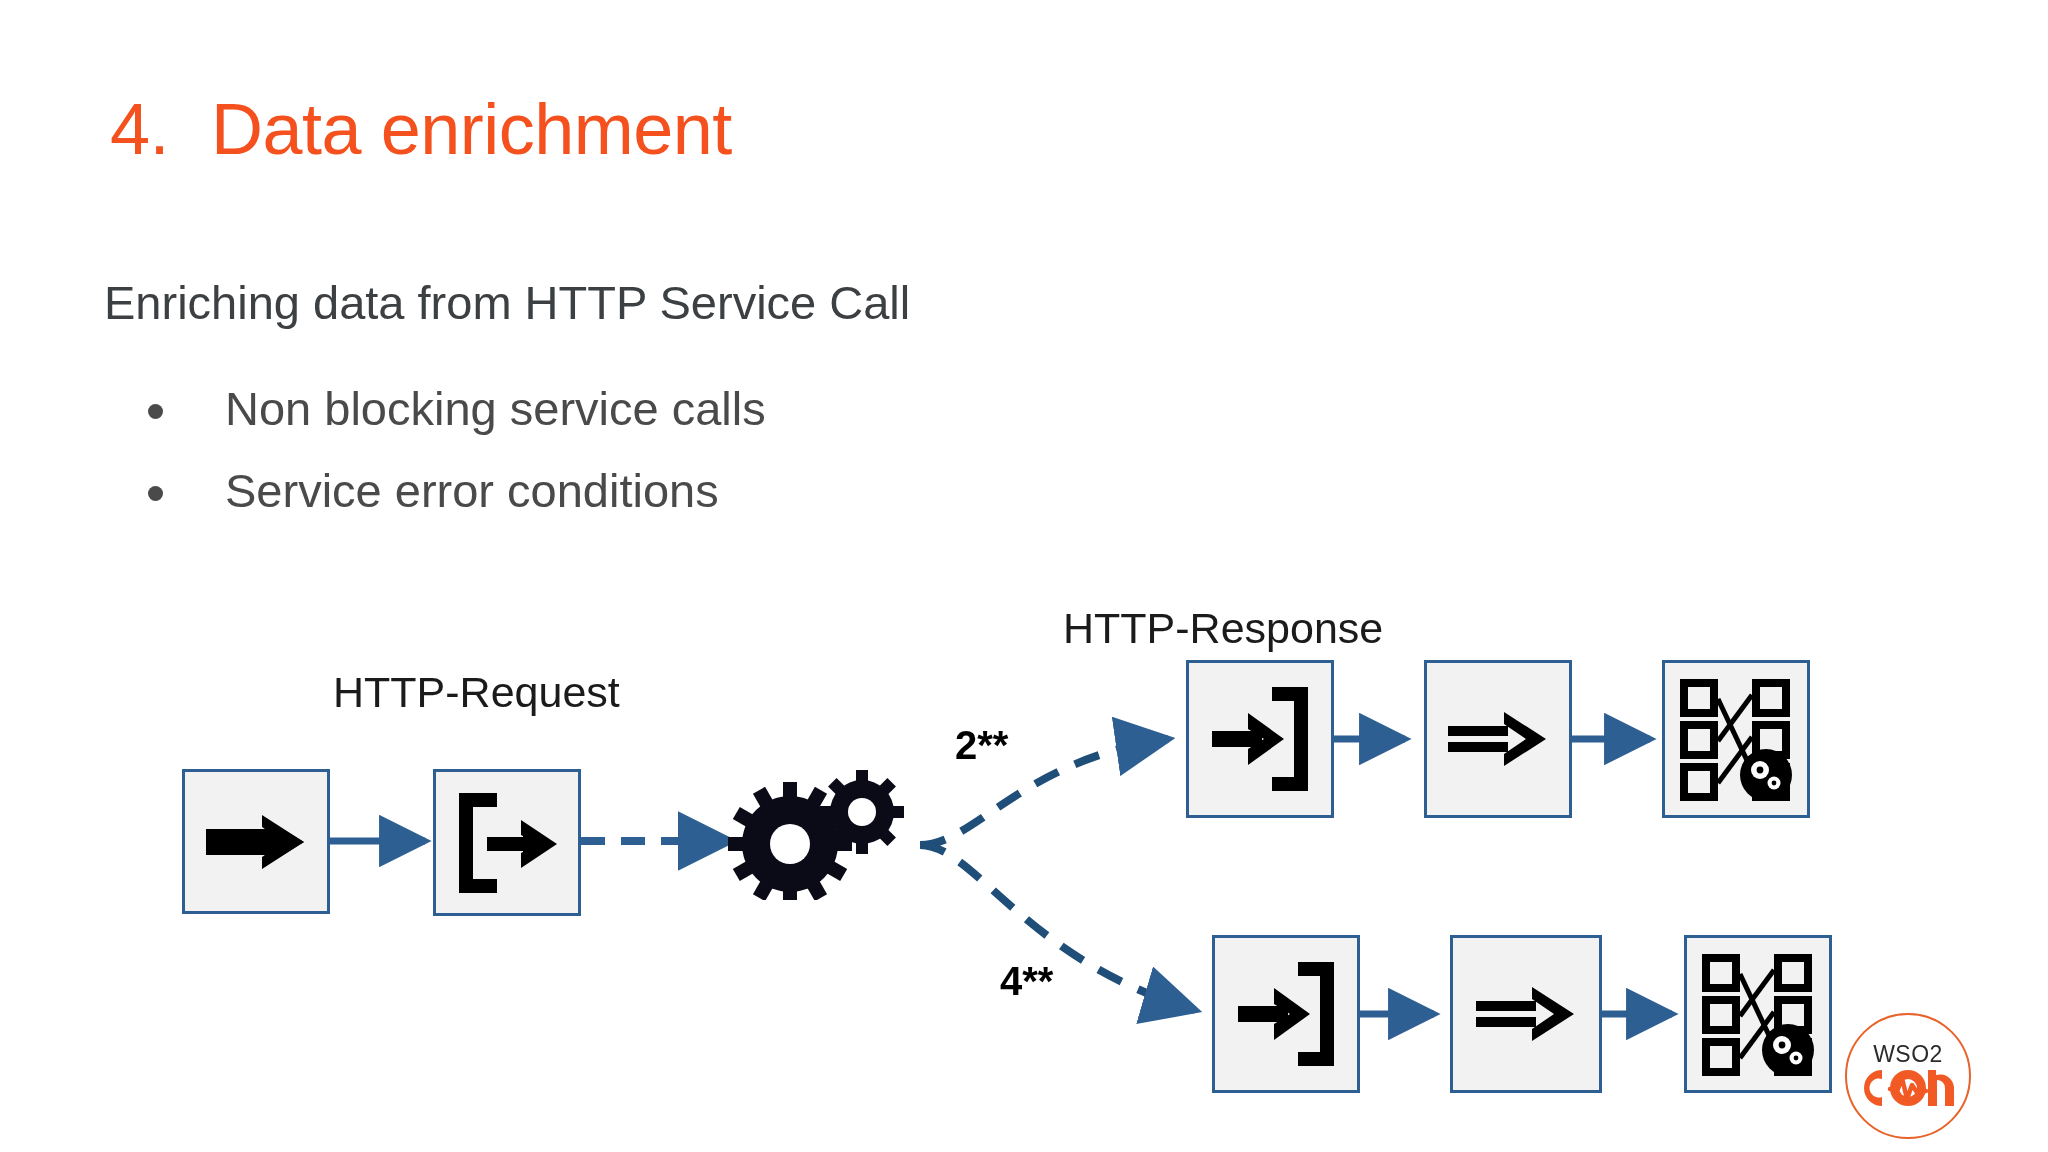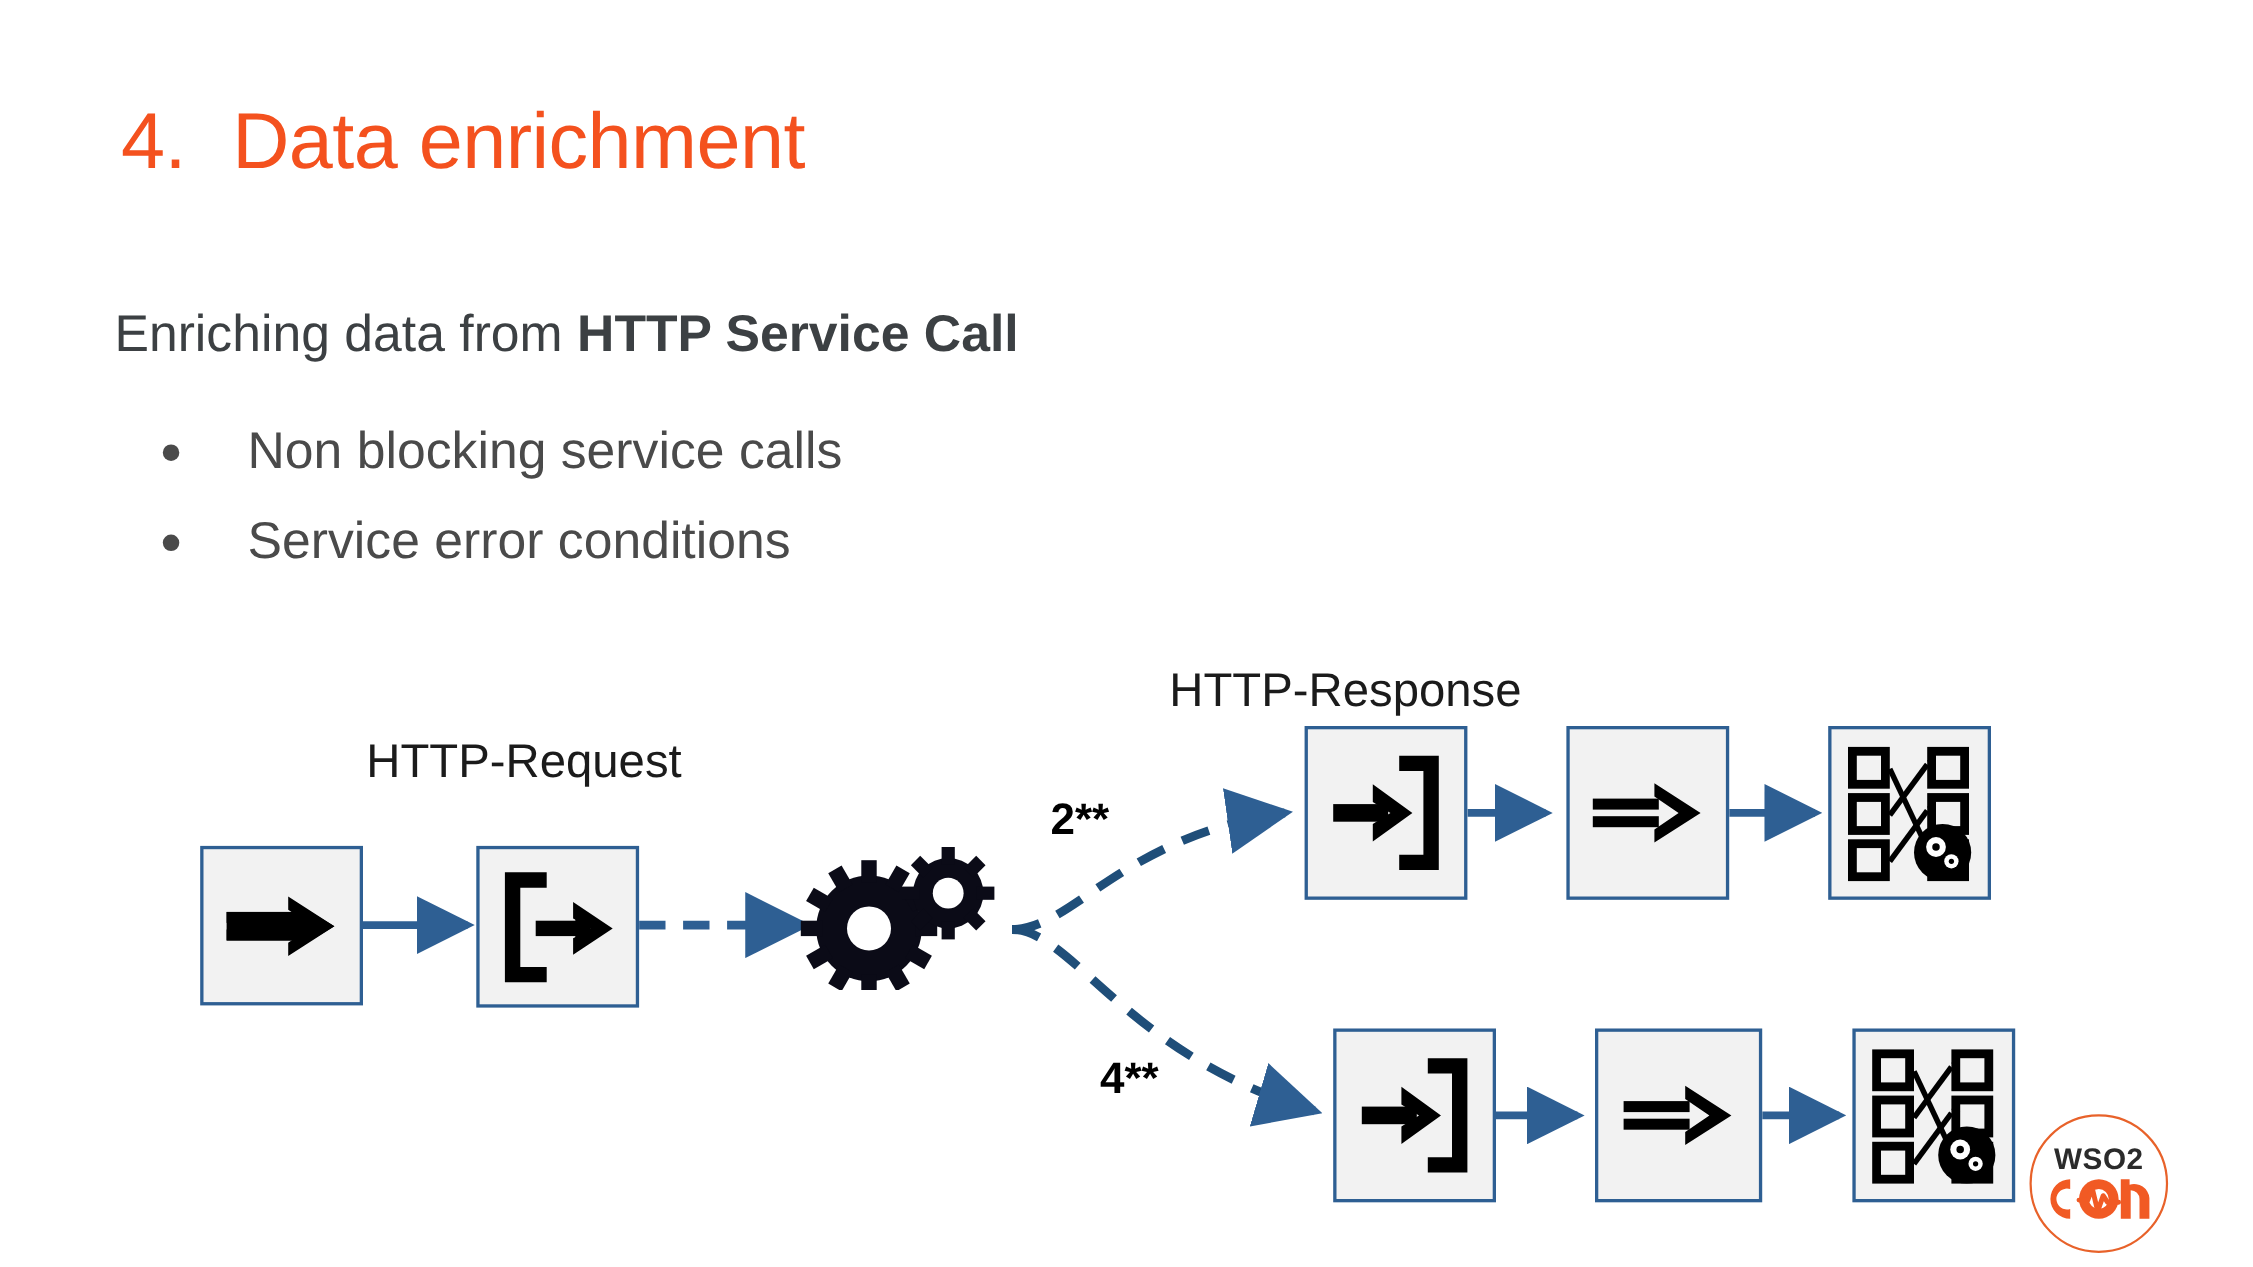--- a/index.html
+++ b/index.html
@@ -42,21 +42,21 @@
   
   .lead {
     position: absolute;
     left: 104px;
     top: 275px;
     font-size: 47px;
     color: #3C4043;
     font-weight: 300;
     white-space: nowrap;
   }
-  .lead b { font-weight: 700; color: #3C4043; }
+  .lead b { font-weight: 400; color: #3C4043; }
 
   .bullets {
     position: absolute;
     left: 104px;
     top: 352px;
     margin: 16px;
     padding: 0;
     list-style: none;
   }
   .bullets li {
@@ -127,22 +127,22 @@
     border-radius: 50%;
     border: 2px solid #E8622A;
     background: #ffffff;
     display: flex;
     flex-direction: column;
     align-items: center;
     justify-content: center;
     overflow: hidden;
   }
   .logo-top {
-    font-size: 27px;
-    font-weight: 700;
+    font-size: 23px;
+    font-weight: 400;
     color: #2b2b2b;
     letter-spacing: 0.5px;
     line-height: 1;
     margin-bottom: 1px;
   }
   .logo-bottom { line-height: 0; }
 </style>
 </head>
 <body>
 

